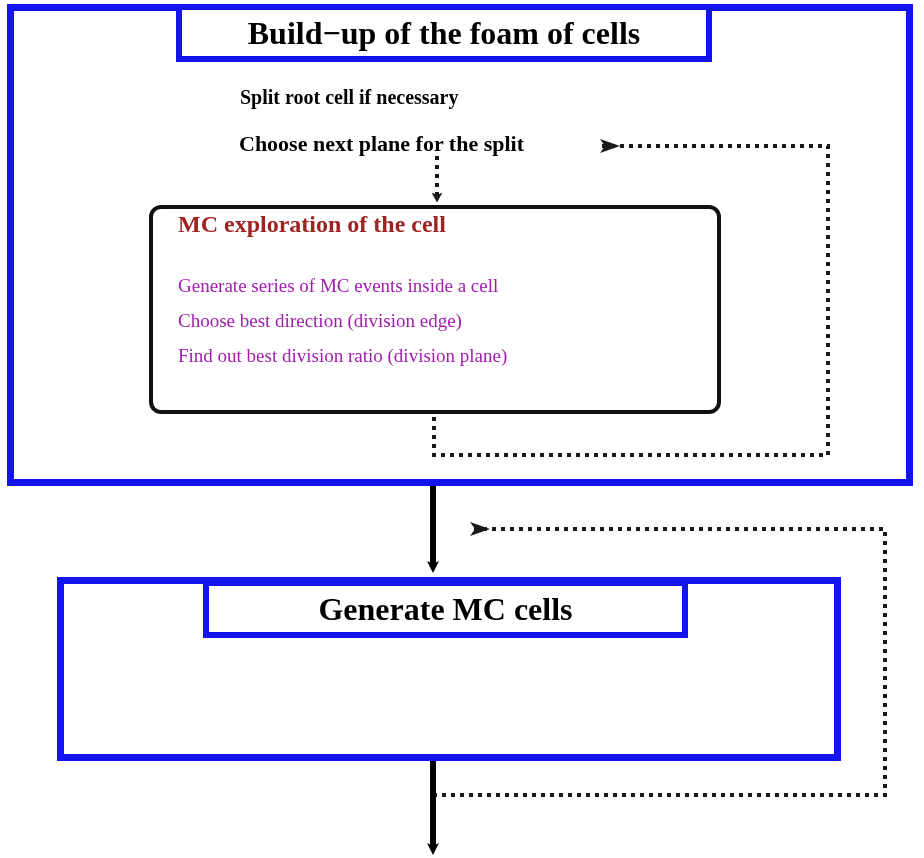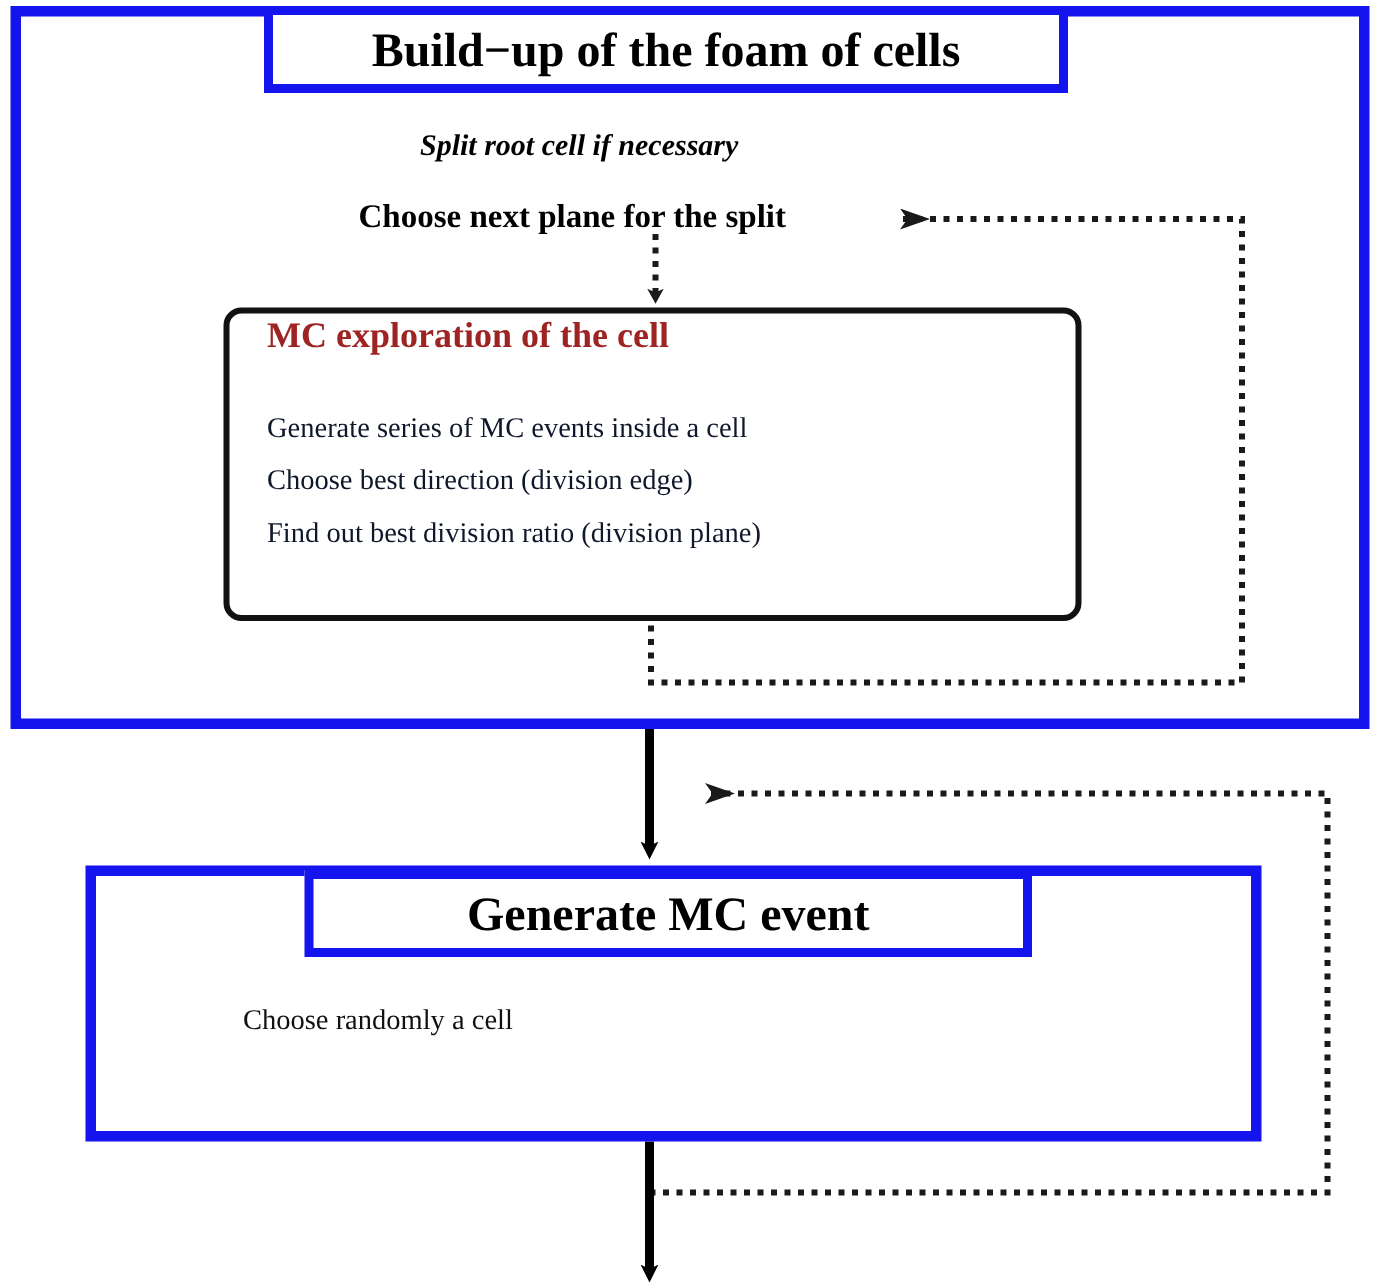--- a/index.html
+++ b/index.html
@@ -84,22 +84,20 @@
     position: absolute;
     white-space: nowrap;
     color: #000000;
     font-family: "Liberation Serif", "DejaVu Serif", serif;
   }
   #step-split {
     left: 240px;
     top: 86px;
     font-size: 20px;
     font-weight: bold;
-    font-style: italic;
-    margin-left: 40px;
   }
   #step-choose-next {
     left: 239px;
     top: 131px;
     font-size: 22px;
     font-weight: bold;
   }
 
   
   #box-mc {
@@ -119,21 +117,21 @@
     top: 2px;
     font-size: 24px;
     font-weight: bold;
     color: #9E2323;
     white-space: nowrap;
   }
   #box-mc .mc-item {
     position: absolute;
     left: 25px;
     font-size: 19px;
-    color: #0f172a;
+    color: #a21caf;
     white-space: nowrap;
   }
   #box-mc .mc-item.i0 { top: 66px; }
   #box-mc .mc-item.i1 { top: 101px; }
   #box-mc .mc-item.i2 { top: 136px; }
 
   
   .gen-item {
     position: absolute;
     left: 162px;
@@ -198,19 +196,18 @@
   <div id="box-mc">
     <div class="mc-heading">MC exploration of the cell</div>
     <div class="mc-item i0">Generate series of MC events inside a cell</div>
     <div class="mc-item i2">Find out best division ratio (division plane)</div>
     <div class="mc-item i1">Choose best direction (division edge)</div>
   </div>
 
   <div class="blue-panel" id="panel-generate"></div>
 
   <div class="title-plate" id="title-generate">
-    <span class="title-text">Generate MC event</span>
+    <span class="title-text">Generate MC cells</span>
   </div>
 
-  <div class="gen-item g0">Choose randomly a cell</div>
 
 
 </div>
 
 </body></html>

